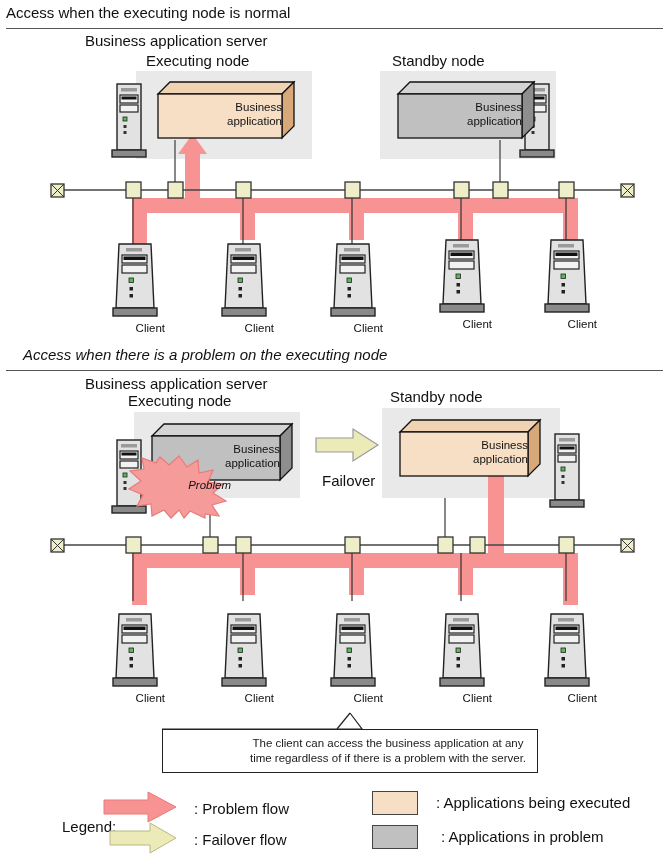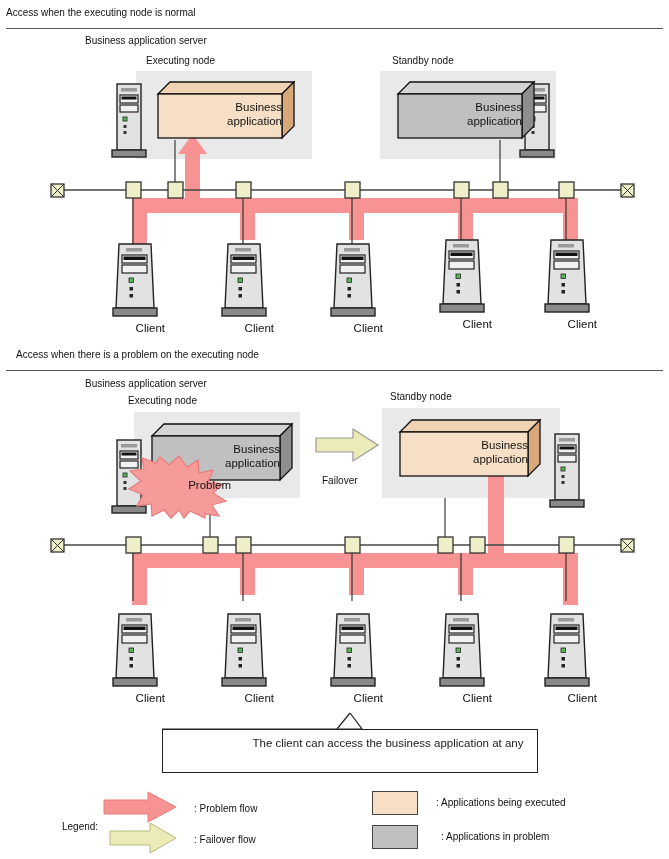--- a/index.html
+++ b/index.html
@@ -1,19 +1,19 @@
 <!DOCTYPE html>
 <html><head>
 <meta charset="utf-8">
 <style>
   html,body{margin:0;padding:0;background:#ffffff;}
   body{width:669px;height:859px;position:relative;overflow:hidden;
        font-family:"Liberation Sans","DejaVu Sans",sans-serif;color:#1a1a1a;}
   .abs{position:absolute;}
-  .txt{font-size:10px;line-height:13px;white-space:nowrap;color:#111;}
+  .txt{font-size:15px;line-height:13px;white-space:nowrap;color:#111;}
   .rule{position:absolute;height:0;border-top:1.5px solid #555;}
   .panel{position:absolute;background:#e9e9e9;}
   .boxlbl{position:absolute;text-align:right;font-size:11.5px;line-height:13.5px;color:#111;}
   svg{position:absolute;overflow:visible;}
   .noSel{user-select:none;}
 </style>
 </head>
 <body class="noSel">
 
 <div class="abs txt" style="left:6px;top:6px;">Access when the executing node is normal</div>
@@ -194,21 +194,21 @@
     <rect x="10.5" y="12.5" width="22" height="3.5" fill="#111"></rect>
     <rect x="9" y="21" width="25" height="8" fill="#f2f2f2" stroke="#222" stroke-width="1.2"></rect>
     <rect x="16" y="34" width="4.5" height="4.5" fill="#57b957" stroke="#222" stroke-width="0.8"></rect>
     <rect x="16.5" y="43" width="3.5" height="3.5" fill="#222"></rect>
     <rect x="16.5" y="50" width="3.5" height="3.5" fill="#222"></rect>
     <rect x="0" y="64" width="44" height="8" fill="#8a8a8a" stroke="#222" stroke-width="1.4"></rect>
   </svg>
   <div class="boxlbl" style="left:-8px;top:78px;width:60px;">Client</div>
 </div>
 
-<div class="abs txt" style="left:16px;top:348px;">Access when there is a problem on the executing node</div>
+<div class="abs txt" style="left:23px;top:348px;font-style:italic;">Access when there is a problem on the executing node</div>
 <div class="rule" style="left:6px;top:370px;width:657px;"></div>
 
 <div class="abs txt" style="left:85px;top:377px;">Business application server</div>
 <div class="abs txt" style="left:128px;top:394px;">Executing node</div>
 <div class="abs txt" style="left:390px;top:390px;">Standby node</div>
 
 <div class="panel" style="left:134px;top:412px;width:166px;height:86px;"></div>
 <div class="panel" style="left:382px;top:408px;width:178px;height:90px;"></div>
 
 <svg style="left:0;top:345px;width:669px;height:380px;">
@@ -315,21 +315,21 @@
   </svg>
 </div>
 <div class="abs txt" style="left:322px;top:474px;">Failover</div>
 
 <div class="abs" style="left:127px;top:456px;">
   <svg style="left:0;top:0;width:104px;height:62px;">
     <polygon points="52,0 60,11 71,4 72,17 86,14 81,26 96,28 86,37 99,45 85,49 92,60 78,58 78,62
                      63,55 57,62 52,54 44,62 37,54 25,60 24,48 10,50 16,39 2,33 14,25 3,15 17,13
                      15,2 29,7 33,1 42,9" fill="#f59c9b" stroke="#e97a79" stroke-width="1.2"></polygon>
   </svg>
-  <div class="boxlbl" style="left:0;top:23px;width:104px;">Problem</div>
+  <div class="boxlbl" style="left:0;top:23px;width:104px;font-style:italic;">Problem</div>
 </div>
 
 <div class="abs" style="left:113px;top:614px;">
   <svg style="left:0;top:0;width:44px;height:80px;">
     <polygon points="6,0 38,0 41,64 3,64" fill="#e2e2e2" stroke="#222" stroke-width="1.4"></polygon>
     <rect x="13" y="4" width="16" height="3.5" fill="#9a9a9a"></rect>
     <rect x="9" y="11" width="25" height="8" fill="#f2f2f2" stroke="#222" stroke-width="1.2"></rect>
     <rect x="10.5" y="12.5" width="22" height="3.5" fill="#111"></rect>
     <rect x="9" y="21" width="25" height="8" fill="#f2f2f2" stroke="#222" stroke-width="1.2"></rect>
     <rect x="16" y="34" width="4.5" height="4.5" fill="#57b957" stroke="#222" stroke-width="0.8"></rect>
@@ -396,20 +396,21 @@
   <div class="boxlbl" style="left:-8px;top:78px;width:60px;">Client</div>
 </div>
 
 <svg style="left:0;top:0;width:669px;height:859px;pointer-events:none;">
   <polyline points="350,713 362,729 162,729" fill="none" stroke="#222" stroke-width="1.2"></polyline>
   <polyline points="350,713 337,729" fill="none" stroke="#222" stroke-width="1.2"></polyline>
 </svg>
 <div class="abs" style="left:162px;top:729px;width:374px;height:42px;border:1.3px solid #222;background:#fff;"></div>
 <div class="abs" style="left:162px;top:736px;width:452px;text-align:center;font-size:11.5px;line-height:15px;">
   <div>The client can access the business application at any</div>
+  <div>time regardless of if there is a problem with the server.</div>
 </div>
 
 <div class="abs txt" style="left:62px;top:780px;margin-top:40px;">Legend:</div>
 
 <div class="abs" style="left:104px;top:792px;">
   <svg style="left:0;top:0;width:72px;height:32px;">
     <polygon points="0,8 44,8 44,0 72,15 44,30 44,22 0,22" fill="#f79392" stroke="#e97a79" stroke-width="1"></polygon>
   </svg>
 </div>
 <div class="abs txt" style="left:194px;top:802px;">: Problem flow</div>

